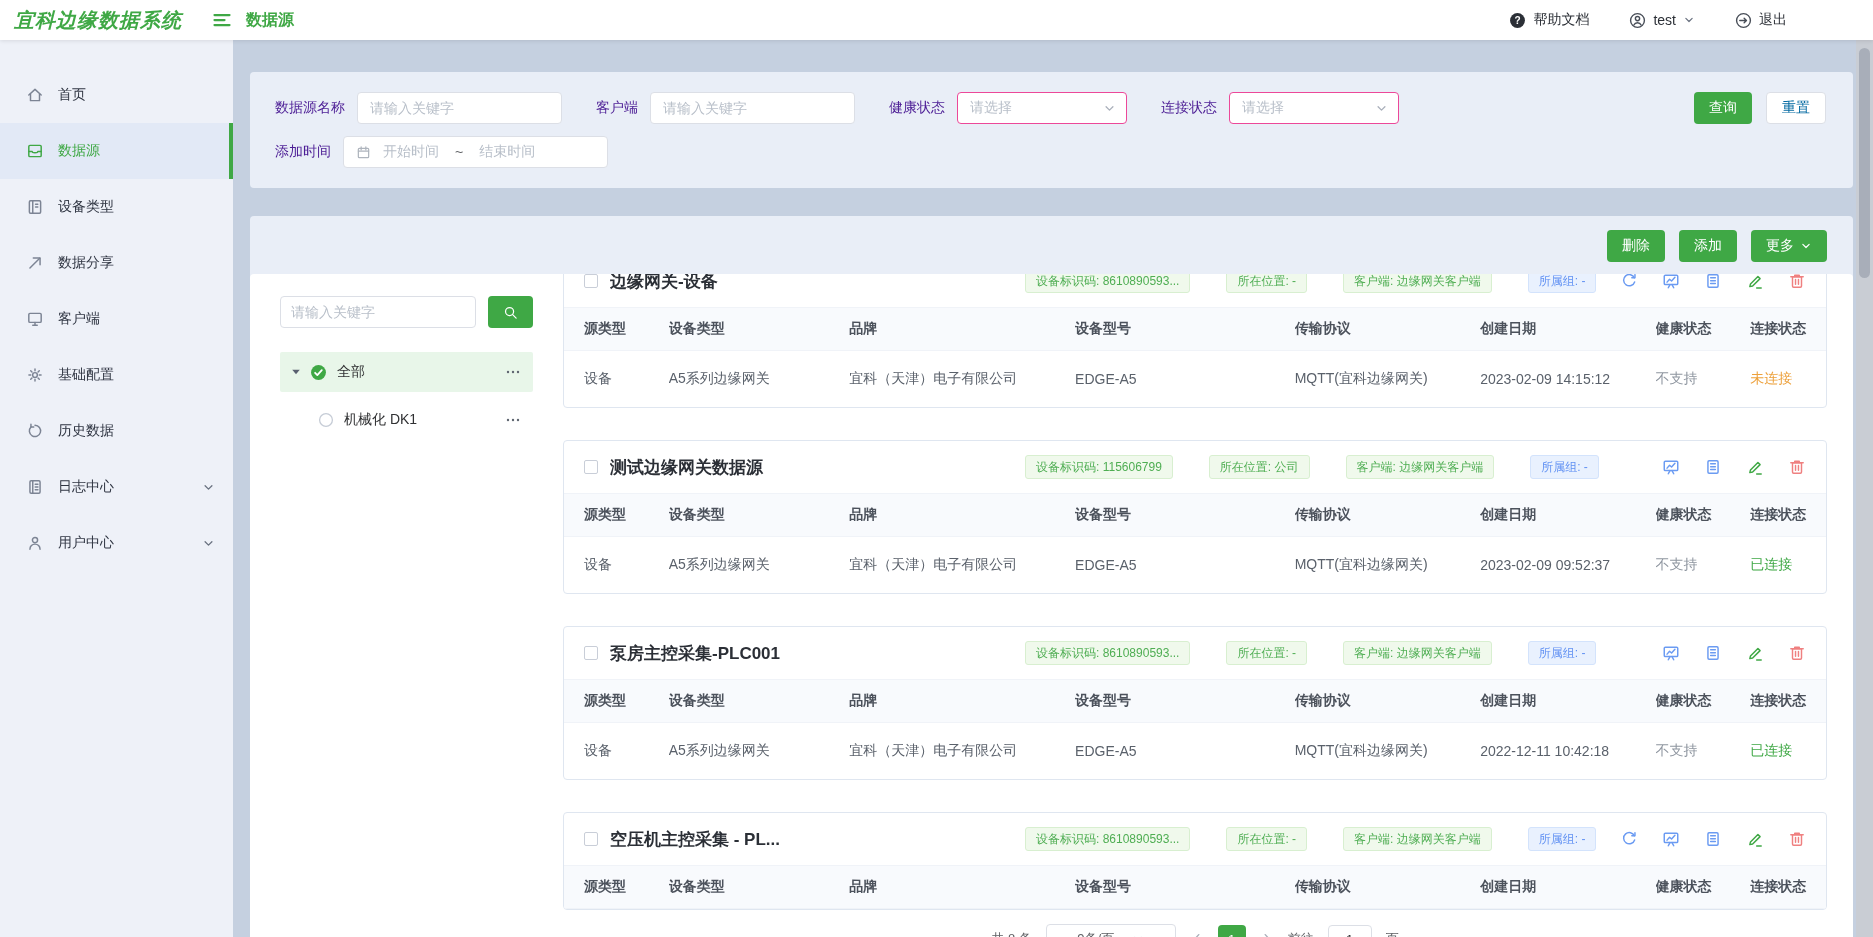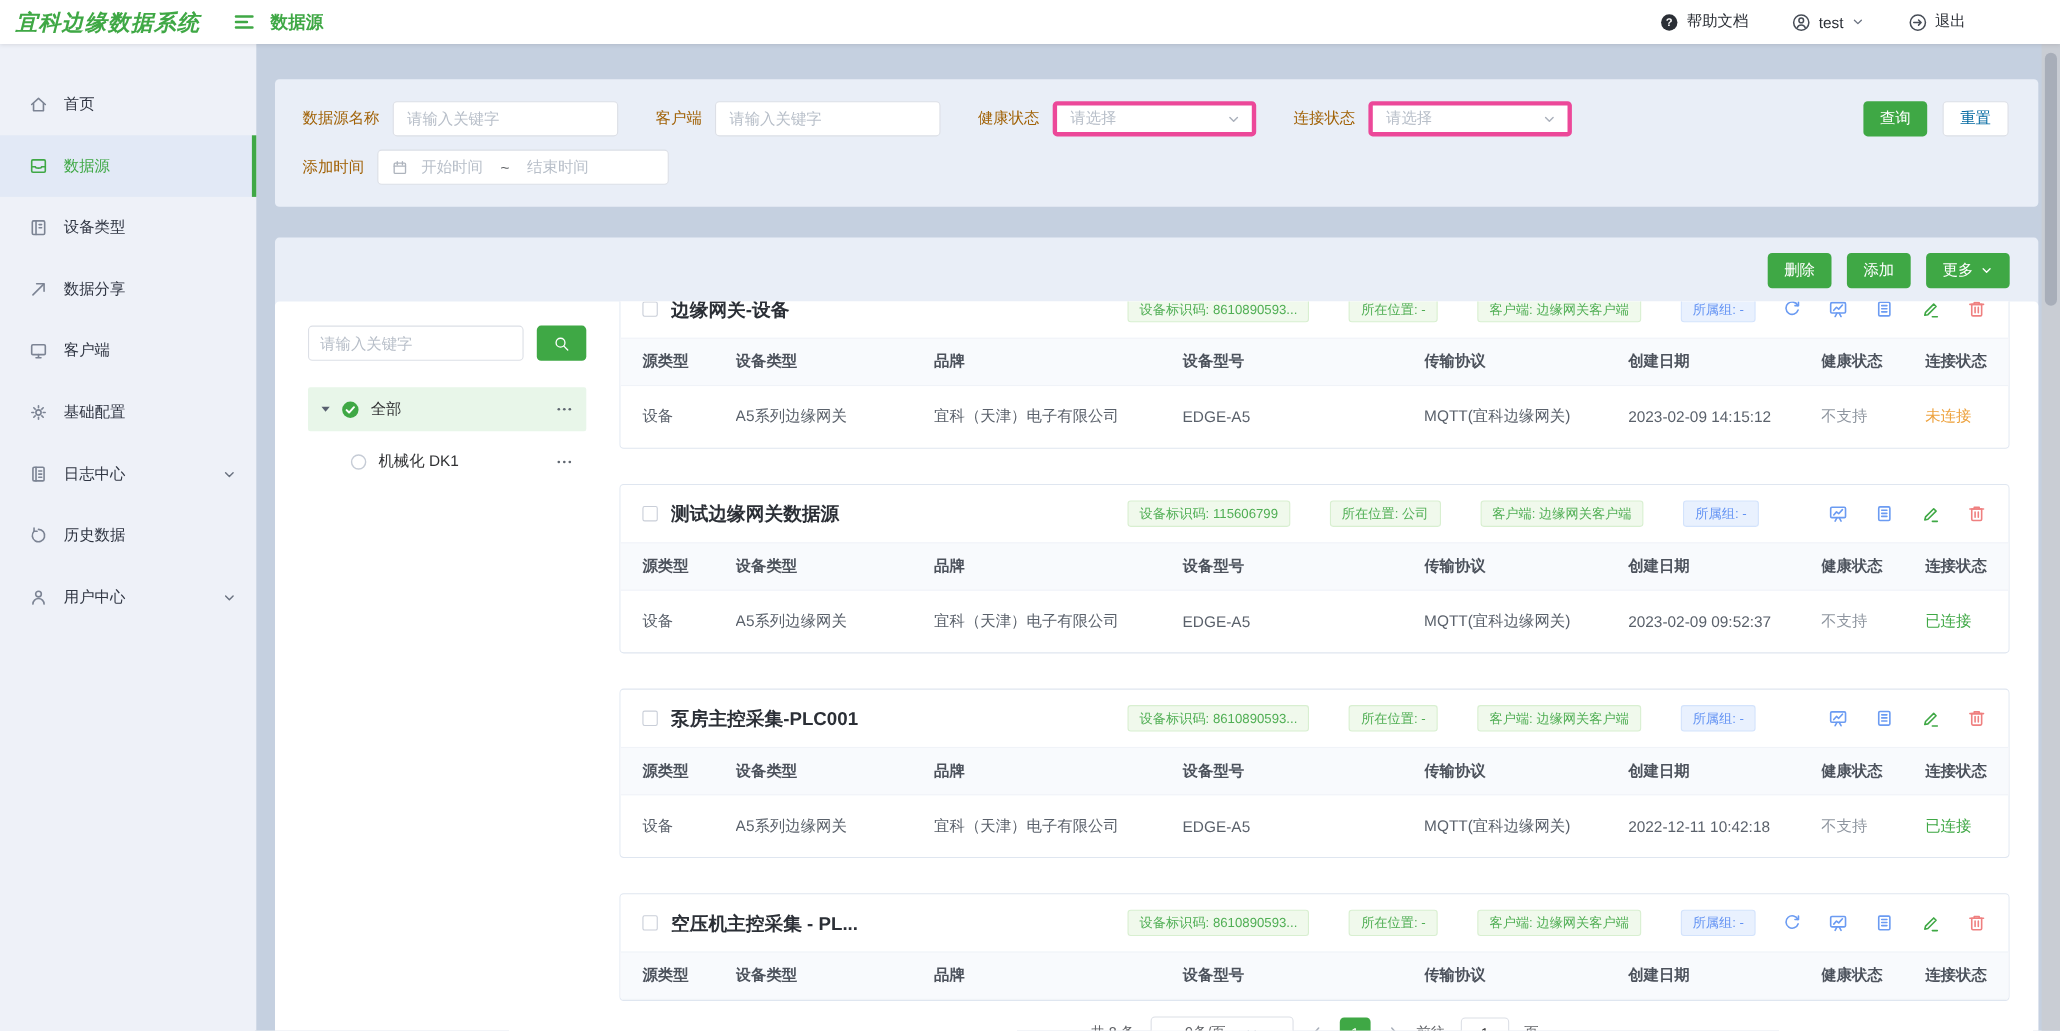--- a/index.html
+++ b/index.html
@@ -28,25 +28,25 @@
   .side-item.active .ic { color:#3fa845; }
   .side-item.active::after { content:""; position:absolute; right:0; top:0; bottom:0; width:4px; background:#3fa845; }
 
   .content { flex:1; padding:32px 20px 0 17px; overflow:hidden; }
 
   
   .filter-card { background:#e9eef7; border-radius:4px; padding:20px 27px 20px 25px; margin-bottom:28px; }
   .f-row { display:flex; align-items:center; }
   .f-row + .f-row { margin-top:12px; }
   .f-group { display:flex; align-items:center; margin-right:34px; }
-  .f-label { color:#a16207; margin-right:12px; white-space:nowrap; }
+  .f-label { color:#4c1d95; margin-right:12px; white-space:nowrap; }
   .f-input { height:32px; background:#fff; border:1px solid #dcdfe6; border-radius:4px; padding:0 12px; font-size:14px; color:#303133; font-family:inherit; }
   .f-input::placeholder { color:#b8bfc9; }
   .w205 { width:205px; }
-  .f-select { height:32px; width:185px; background:#fff; border:4px solid #ec4899; border-radius:4px; padding:0 10px 0 12px; display:flex; align-items:center; cursor:pointer; }
+  .f-select { height:32px; width:170px; background:#fff; border:1px solid #ec4899; border-radius:4px; padding:0 10px 0 12px; display:flex; align-items:center; cursor:pointer; }
   .f-select .ph { color:#b8bfc9; flex:1; }
   .f-select .chev { width:13px; height:13px; color:#aab0bb; }
   .f-date { height:32px; width:265px; background:#fff; border:1px solid #dcdfe6; border-radius:4px; display:flex; align-items:center; padding:0 12px; cursor:pointer; }
   .f-date .ic { width:15px; height:15px; color:#aeb4bd; margin-right:12px; }
   .f-date .ph { color:#b8bfc9; }
   .f-date .sep { color:#606266; margin:0 16px; }
   .f-buttons { margin-left:auto; display:flex; gap:14px; }
   .btn { height:32px; min-width:56px; padding:0 15px; border-radius:4px; border:none; font-size:14px; cursor:pointer; font-family:inherit; display:inline-flex; align-items:center; justify-content:center; gap:6px; }
   .btn-green { background:#3fa845; color:#fff; }
   .btn-plain { background:#fff; color:#0369a1; border:1px solid #dcdfe6; }
@@ -214,39 +214,39 @@
           <svg viewBox="0 0 16 16" fill="none" stroke="currentColor" stroke-width="1.3" stroke-linecap="round" stroke-linejoin="round">
             <circle cx="8" cy="8" r="2.1"></circle>
             <path d="M8 2.6v1.6M8 11.8v1.6M2.6 8h1.6M11.8 8h1.6M4.2 4.2l1.1 1.1M10.7 10.7l1.1 1.1M11.8 4.2l-1.1 1.1M5.3 10.7l-1.1 1.1"></path>
           </svg>
         </span>
         <span class="lbl">基础配置</span>
       </div>
       <div class="side-item">
         <span class="ic">
           <svg viewBox="0 0 16 16" fill="none" stroke="currentColor" stroke-width="1.3" stroke-linecap="round" stroke-linejoin="round">
+            <path d="M4.4 4.4a5 5 0 1 0 3.6-1.5"></path>
+            <path d="M4.4 1.9v2.5h2.5"></path>
+          </svg>
+        </span>
+        <span class="lbl">历史数据</span>
+      </div>
+      <div class="side-item">
+        <span class="ic">
+          <svg viewBox="0 0 16 16" fill="none" stroke="currentColor" stroke-width="1.3" stroke-linecap="round" stroke-linejoin="round">
             <rect x="3.5" y="2.5" width="9" height="11" rx="1"></rect>
             <path d="M6 2.5v11M8.2 5.5h2.4M8.2 8h2.4M8.2 10.5h2.4"></path>
           </svg>
         </span>
         <span class="lbl">日志中心</span>
         <span class="ic chev">
           <svg viewBox="0 0 16 16" fill="none" stroke="currentColor" stroke-width="1.3" stroke-linecap="round" stroke-linejoin="round">
             <path d="M3.8 5.8 8 10l4.2-4.2" stroke-width="1.6"></path>
           </svg>
         </span>
-      </div>
-      <div class="side-item">
-        <span class="ic">
-          <svg viewBox="0 0 16 16" fill="none" stroke="currentColor" stroke-width="1.3" stroke-linecap="round" stroke-linejoin="round">
-            <path d="M4.4 4.4a5 5 0 1 0 3.6-1.5"></path>
-            <path d="M4.4 1.9v2.5h2.5"></path>
-          </svg>
-        </span>
-        <span class="lbl">历史数据</span>
       </div>
       <div class="side-item">
         <span class="ic">
           <svg viewBox="0 0 16 16" fill="none" stroke="currentColor" stroke-width="1.3" stroke-linecap="round" stroke-linejoin="round">
             <circle cx="8" cy="5.4" r="2.3"></circle>
             <path d="M3.5 13.5a4.5 4.5 0 0 1 9 0"></path>
           </svg>
         </span>
         <span class="lbl">用户中心</span>
         <span class="ic chev">

